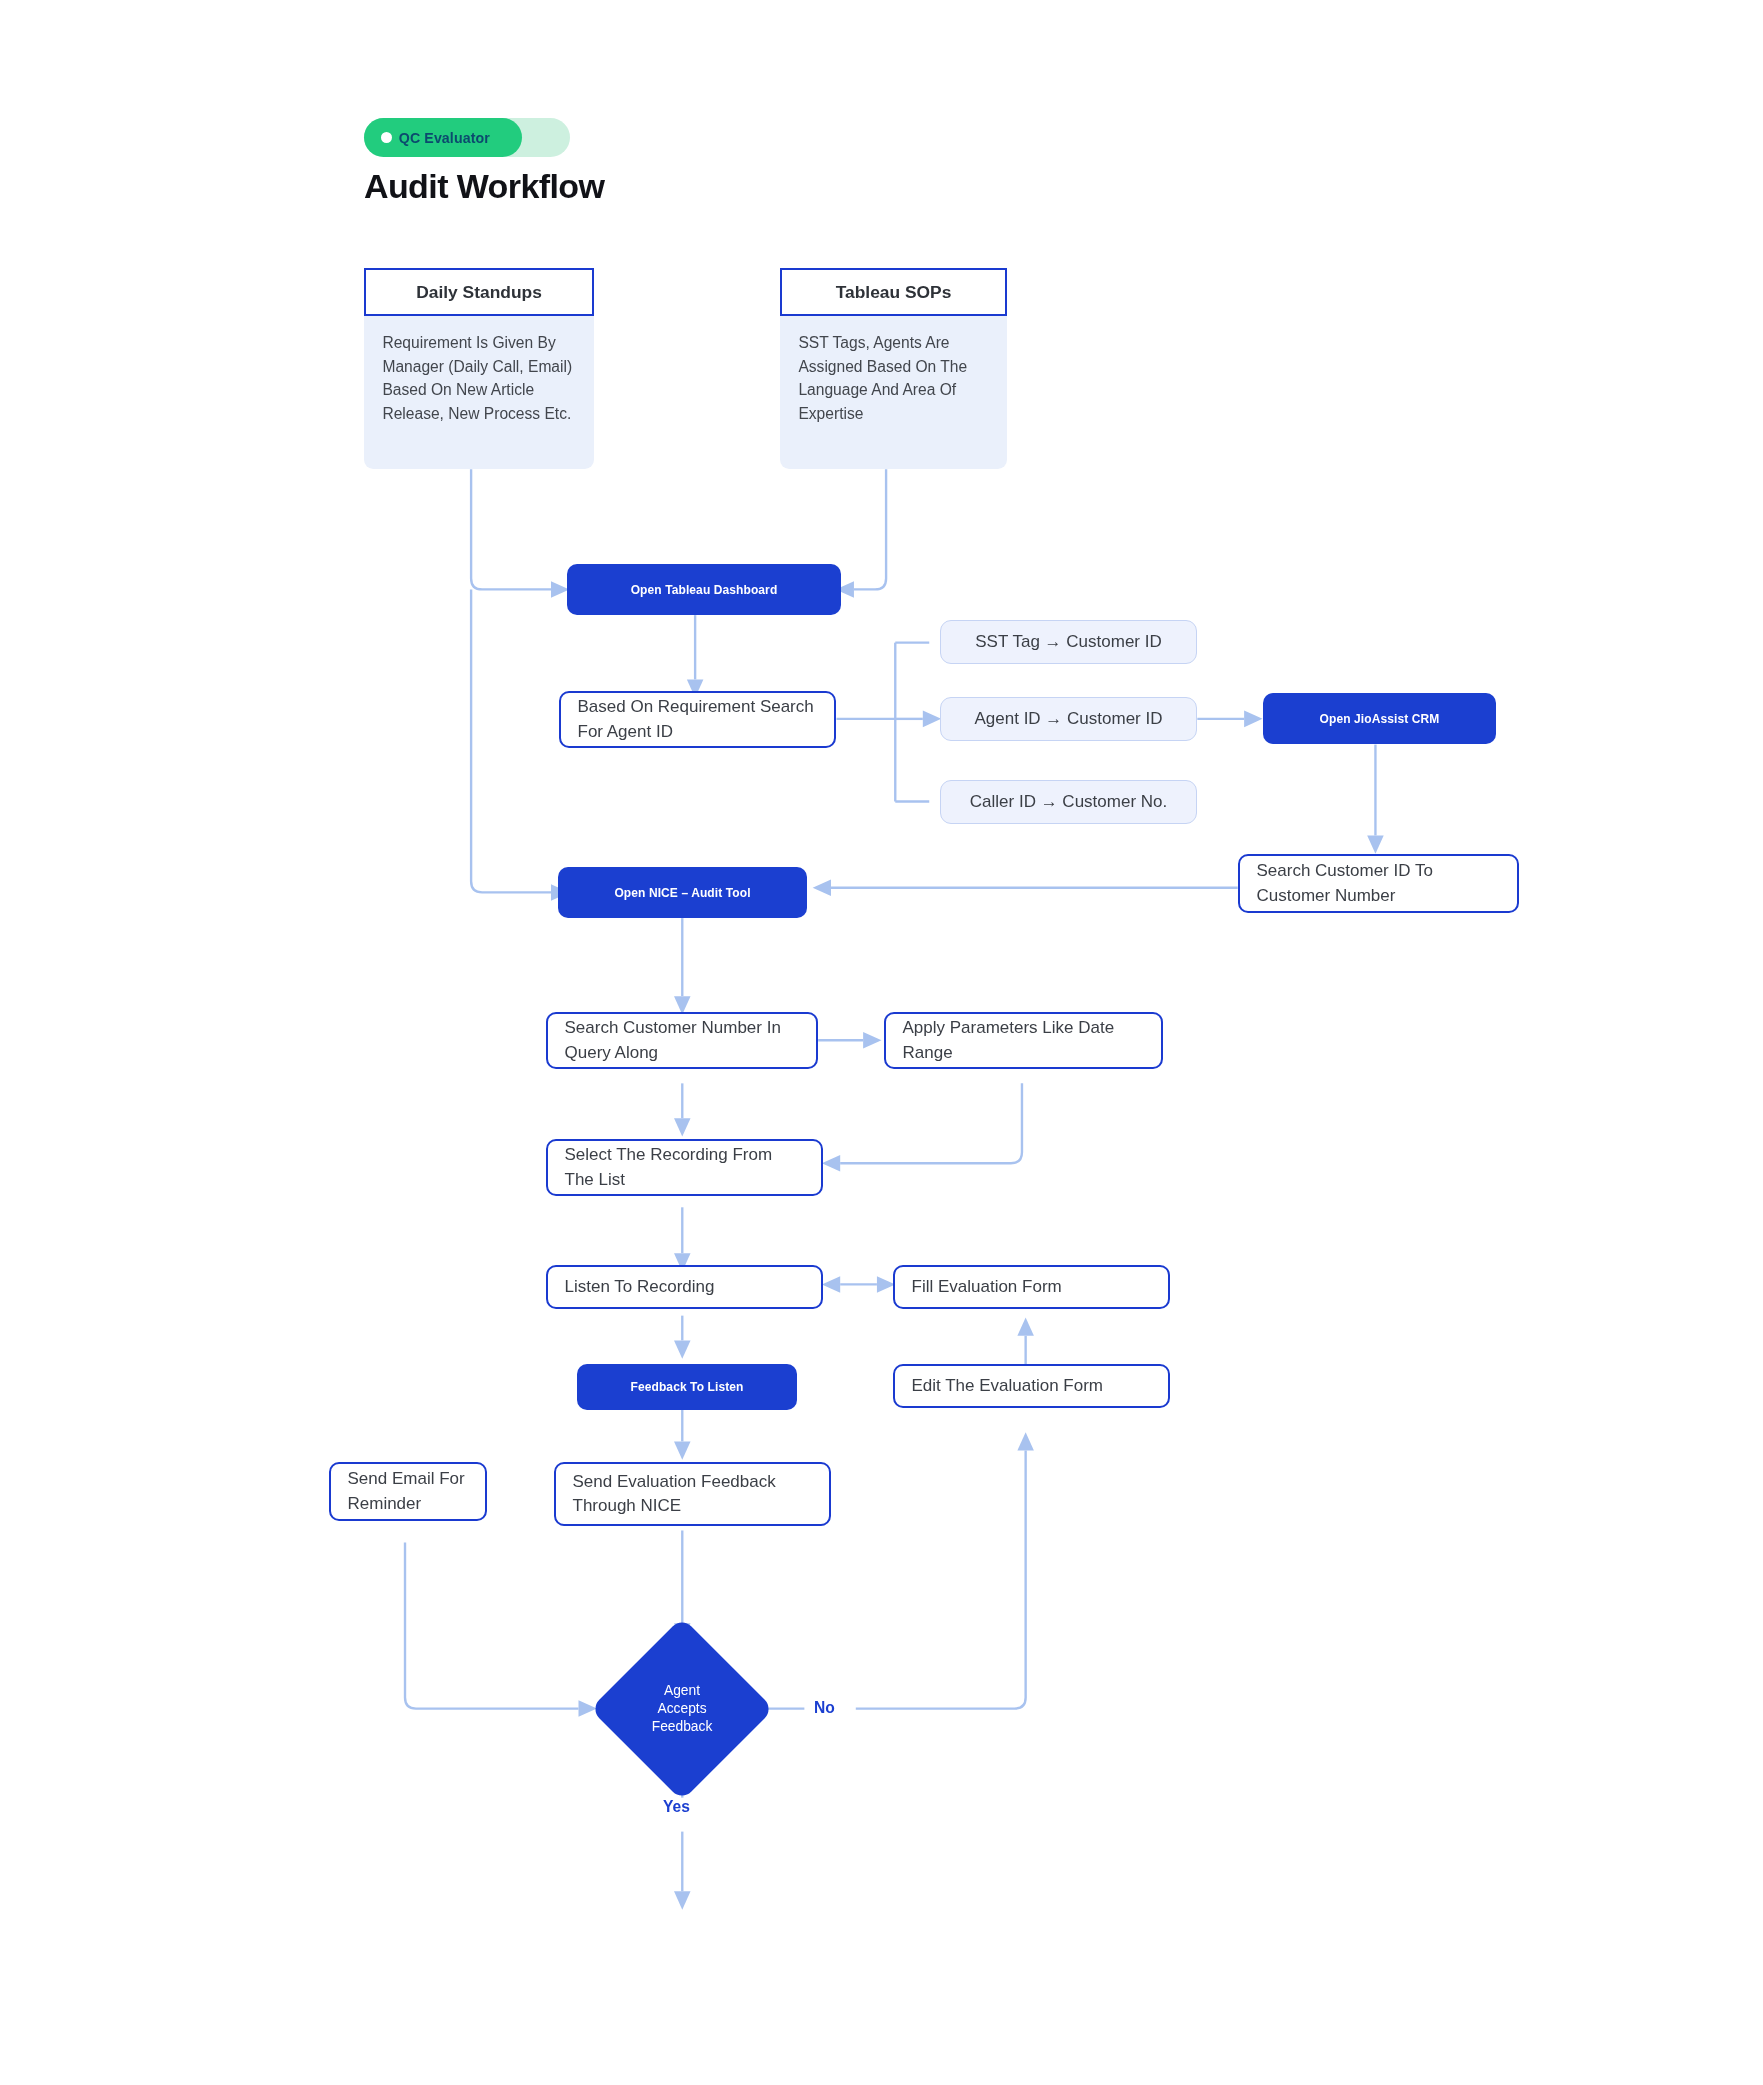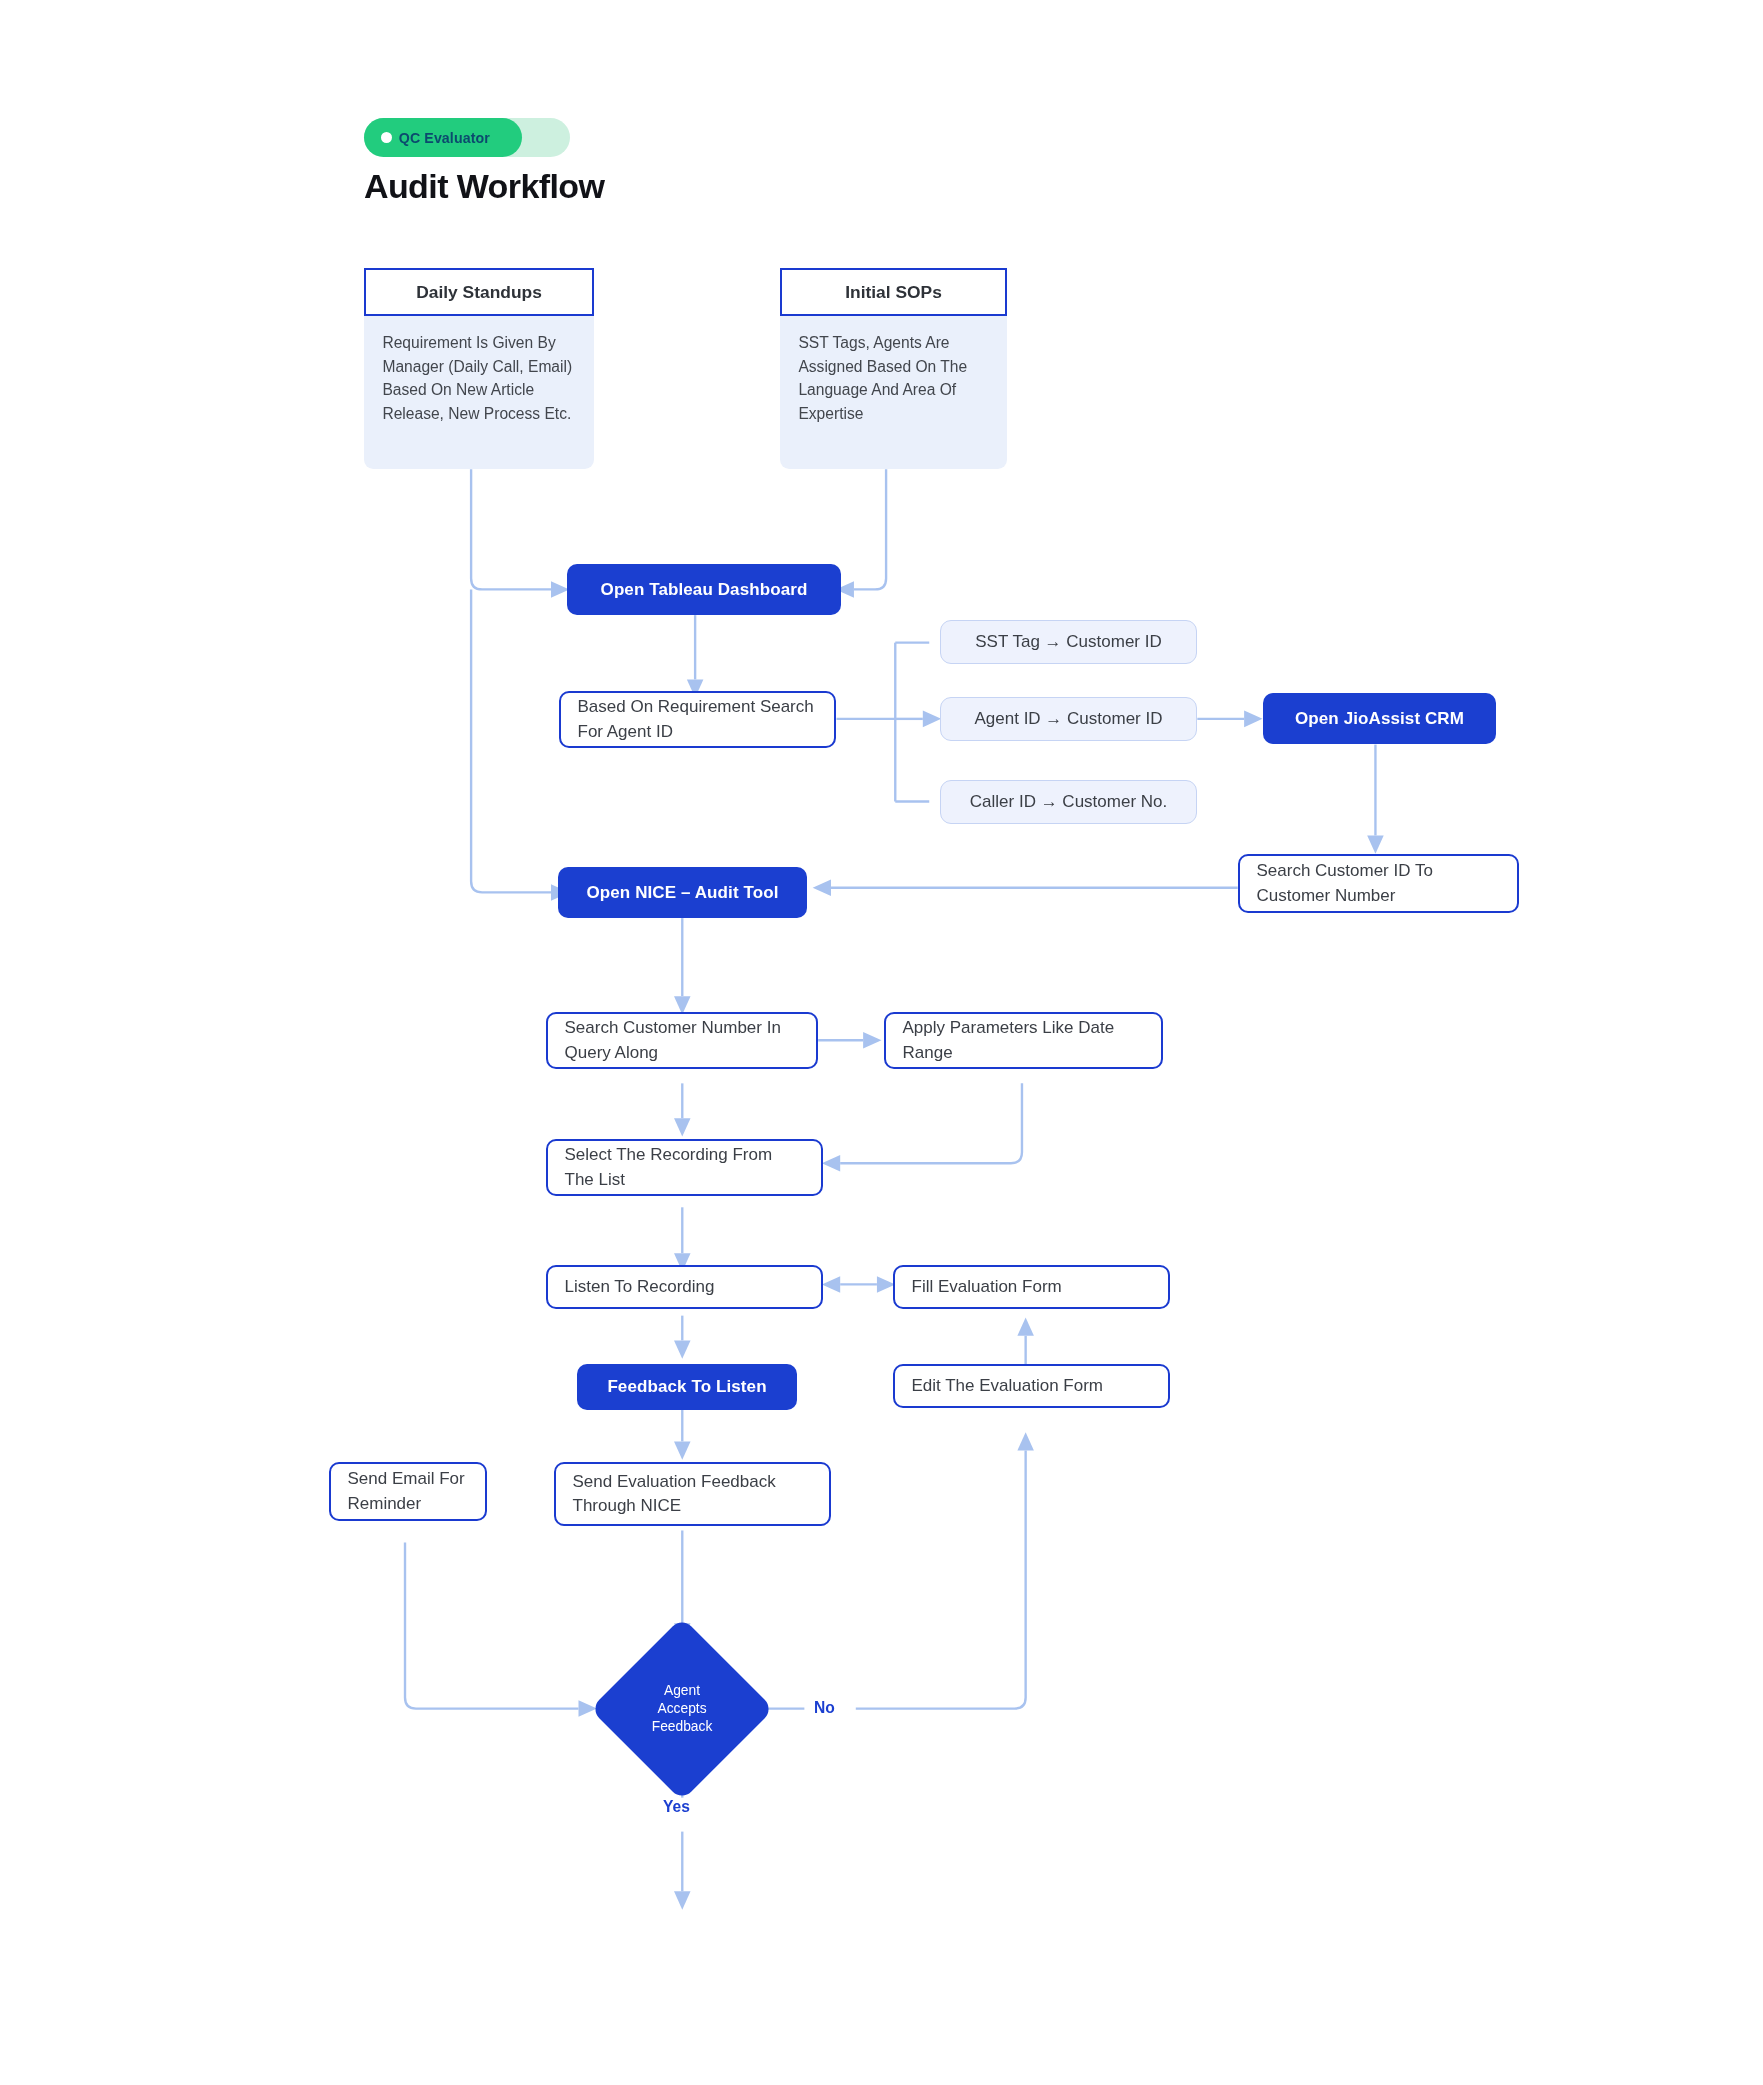--- a/index.html
+++ b/index.html
@@ -94,21 +94,21 @@
     line-height: 1.42;
     padding: 0 16.5px;
   }
   .box.center { justify-content: center; text-align: center; }
 
   
   .blue {
     background: #1b3fd0;
     border-radius: 10px;
     color: #ffffff;
-    font-size: 17px;
+    font-size: 12px;
     font-weight: bold;
     justify-content: center;
     text-align: center;
     letter-spacing: 0.1px;
   }
 
   
   .chip {
     background: #eef2fd;
     border: 1.4px solid #c6d4f4;
@@ -271,21 +271,21 @@
       <span id="badge-dot"></span>
       <span id="badge-label">QC Evaluator</span>
     </div>
   </div>
   <div id="page-title">Audit Workflow</div>
 
   <div class="card-body" style="left:364px; top:300px; width:230px; height:169px;">Requirement Is Given By Manager (Daily Call, Email) Based On New Article Release, New Process Etc.</div>
   <div class="card-head" style="left:364px; top:268px; width:230px; height:48px;">Daily Standups</div>
 
   <div class="card-body" style="left:780px; top:300px; width:227px; height:169px;">SST Tags, Agents Are Assigned Based On The Language And Area Of Expertise</div>
-  <div class="card-head" style="left:780px; top:268px; width:227px; height:48px;">Initial SOPs</div>
+  <div class="card-head" style="left:780px; top:268px; width:227px; height:48px;">Tableau SOPs</div>
 
   <div class="node blue" style="left:567px; top:564px; width:274px; height:51px;">Open Tableau Dashboard</div>
 
   <div class="node box" style="left:559px; top:691px; width:277px; height:57px;">Based On Requirement Search For Agent ID</div>
 
   <div class="node chip" style="left:940px; top:620px; width:257px; height:44px;">SST Tag → Customer ID</div>
   <div class="node chip" style="left:940px; top:697px; width:257px; height:44px;">Agent ID → Customer ID</div>
   <div class="node chip" style="left:940px; top:780px; width:257px; height:44px;">Caller ID → Customer No.</div>
 
   <div class="node blue" style="left:1263px; top:693px; width:233px; height:51px;">Open JioAssist CRM</div>

